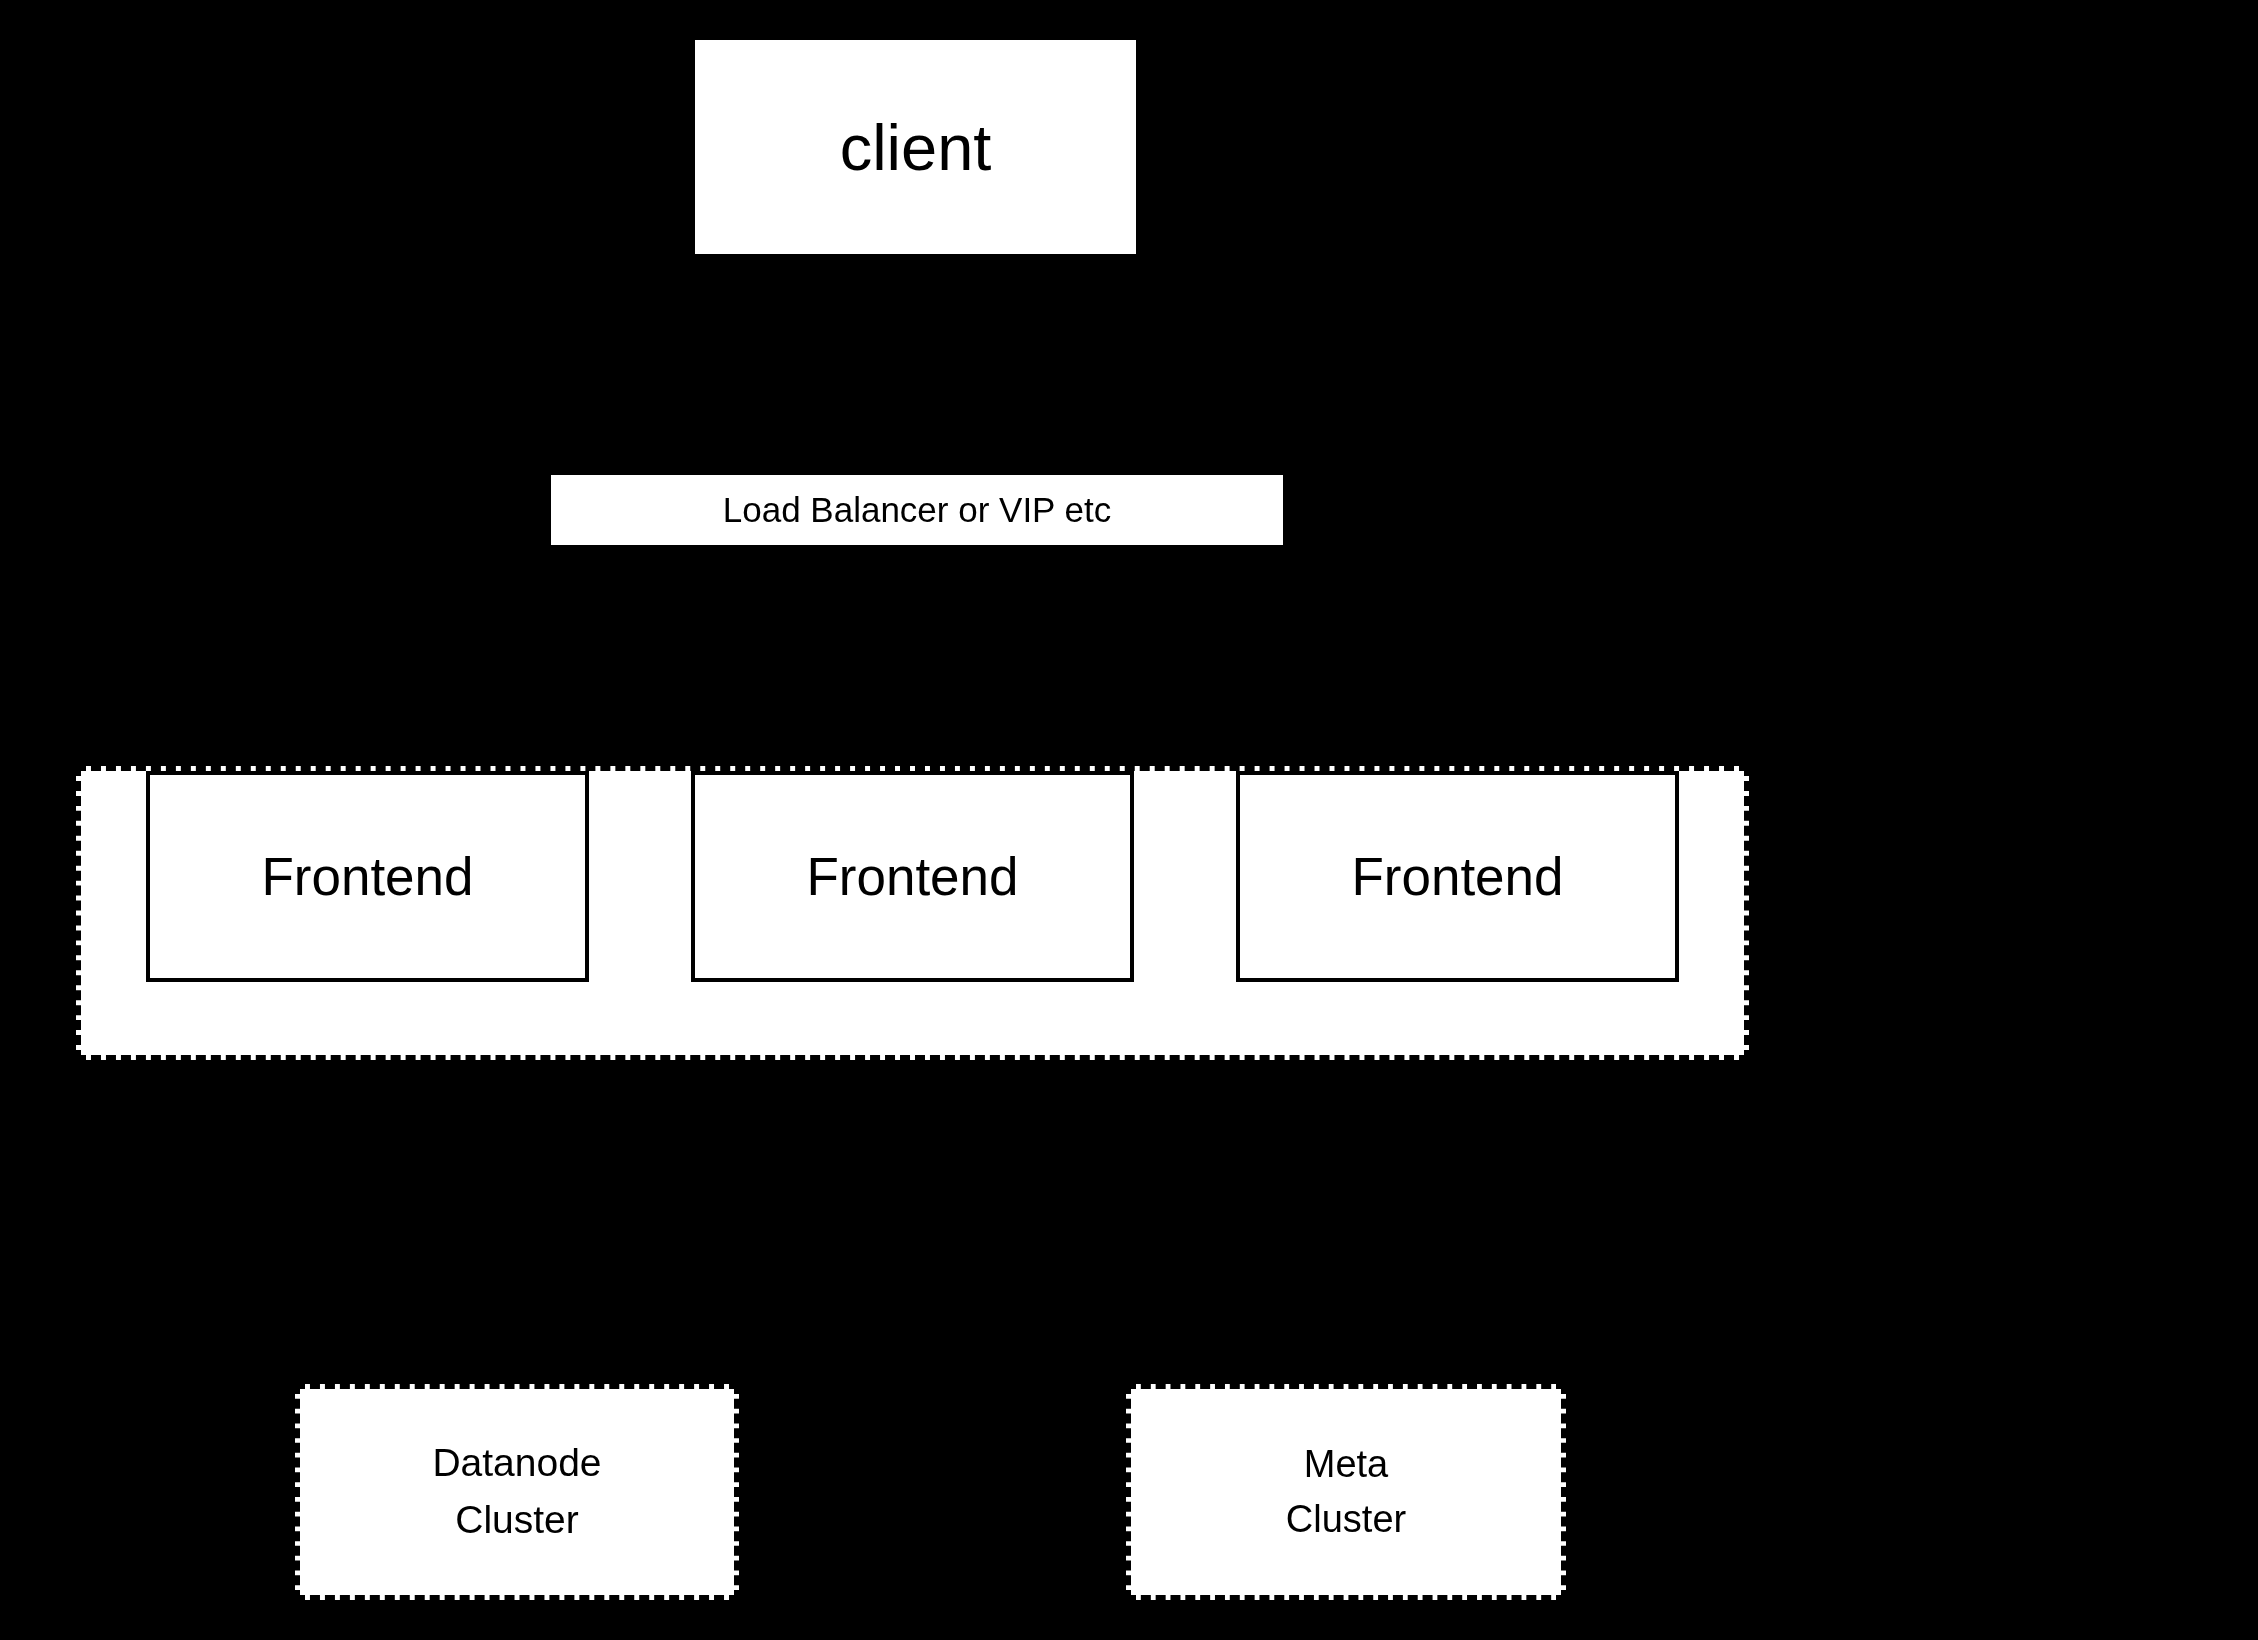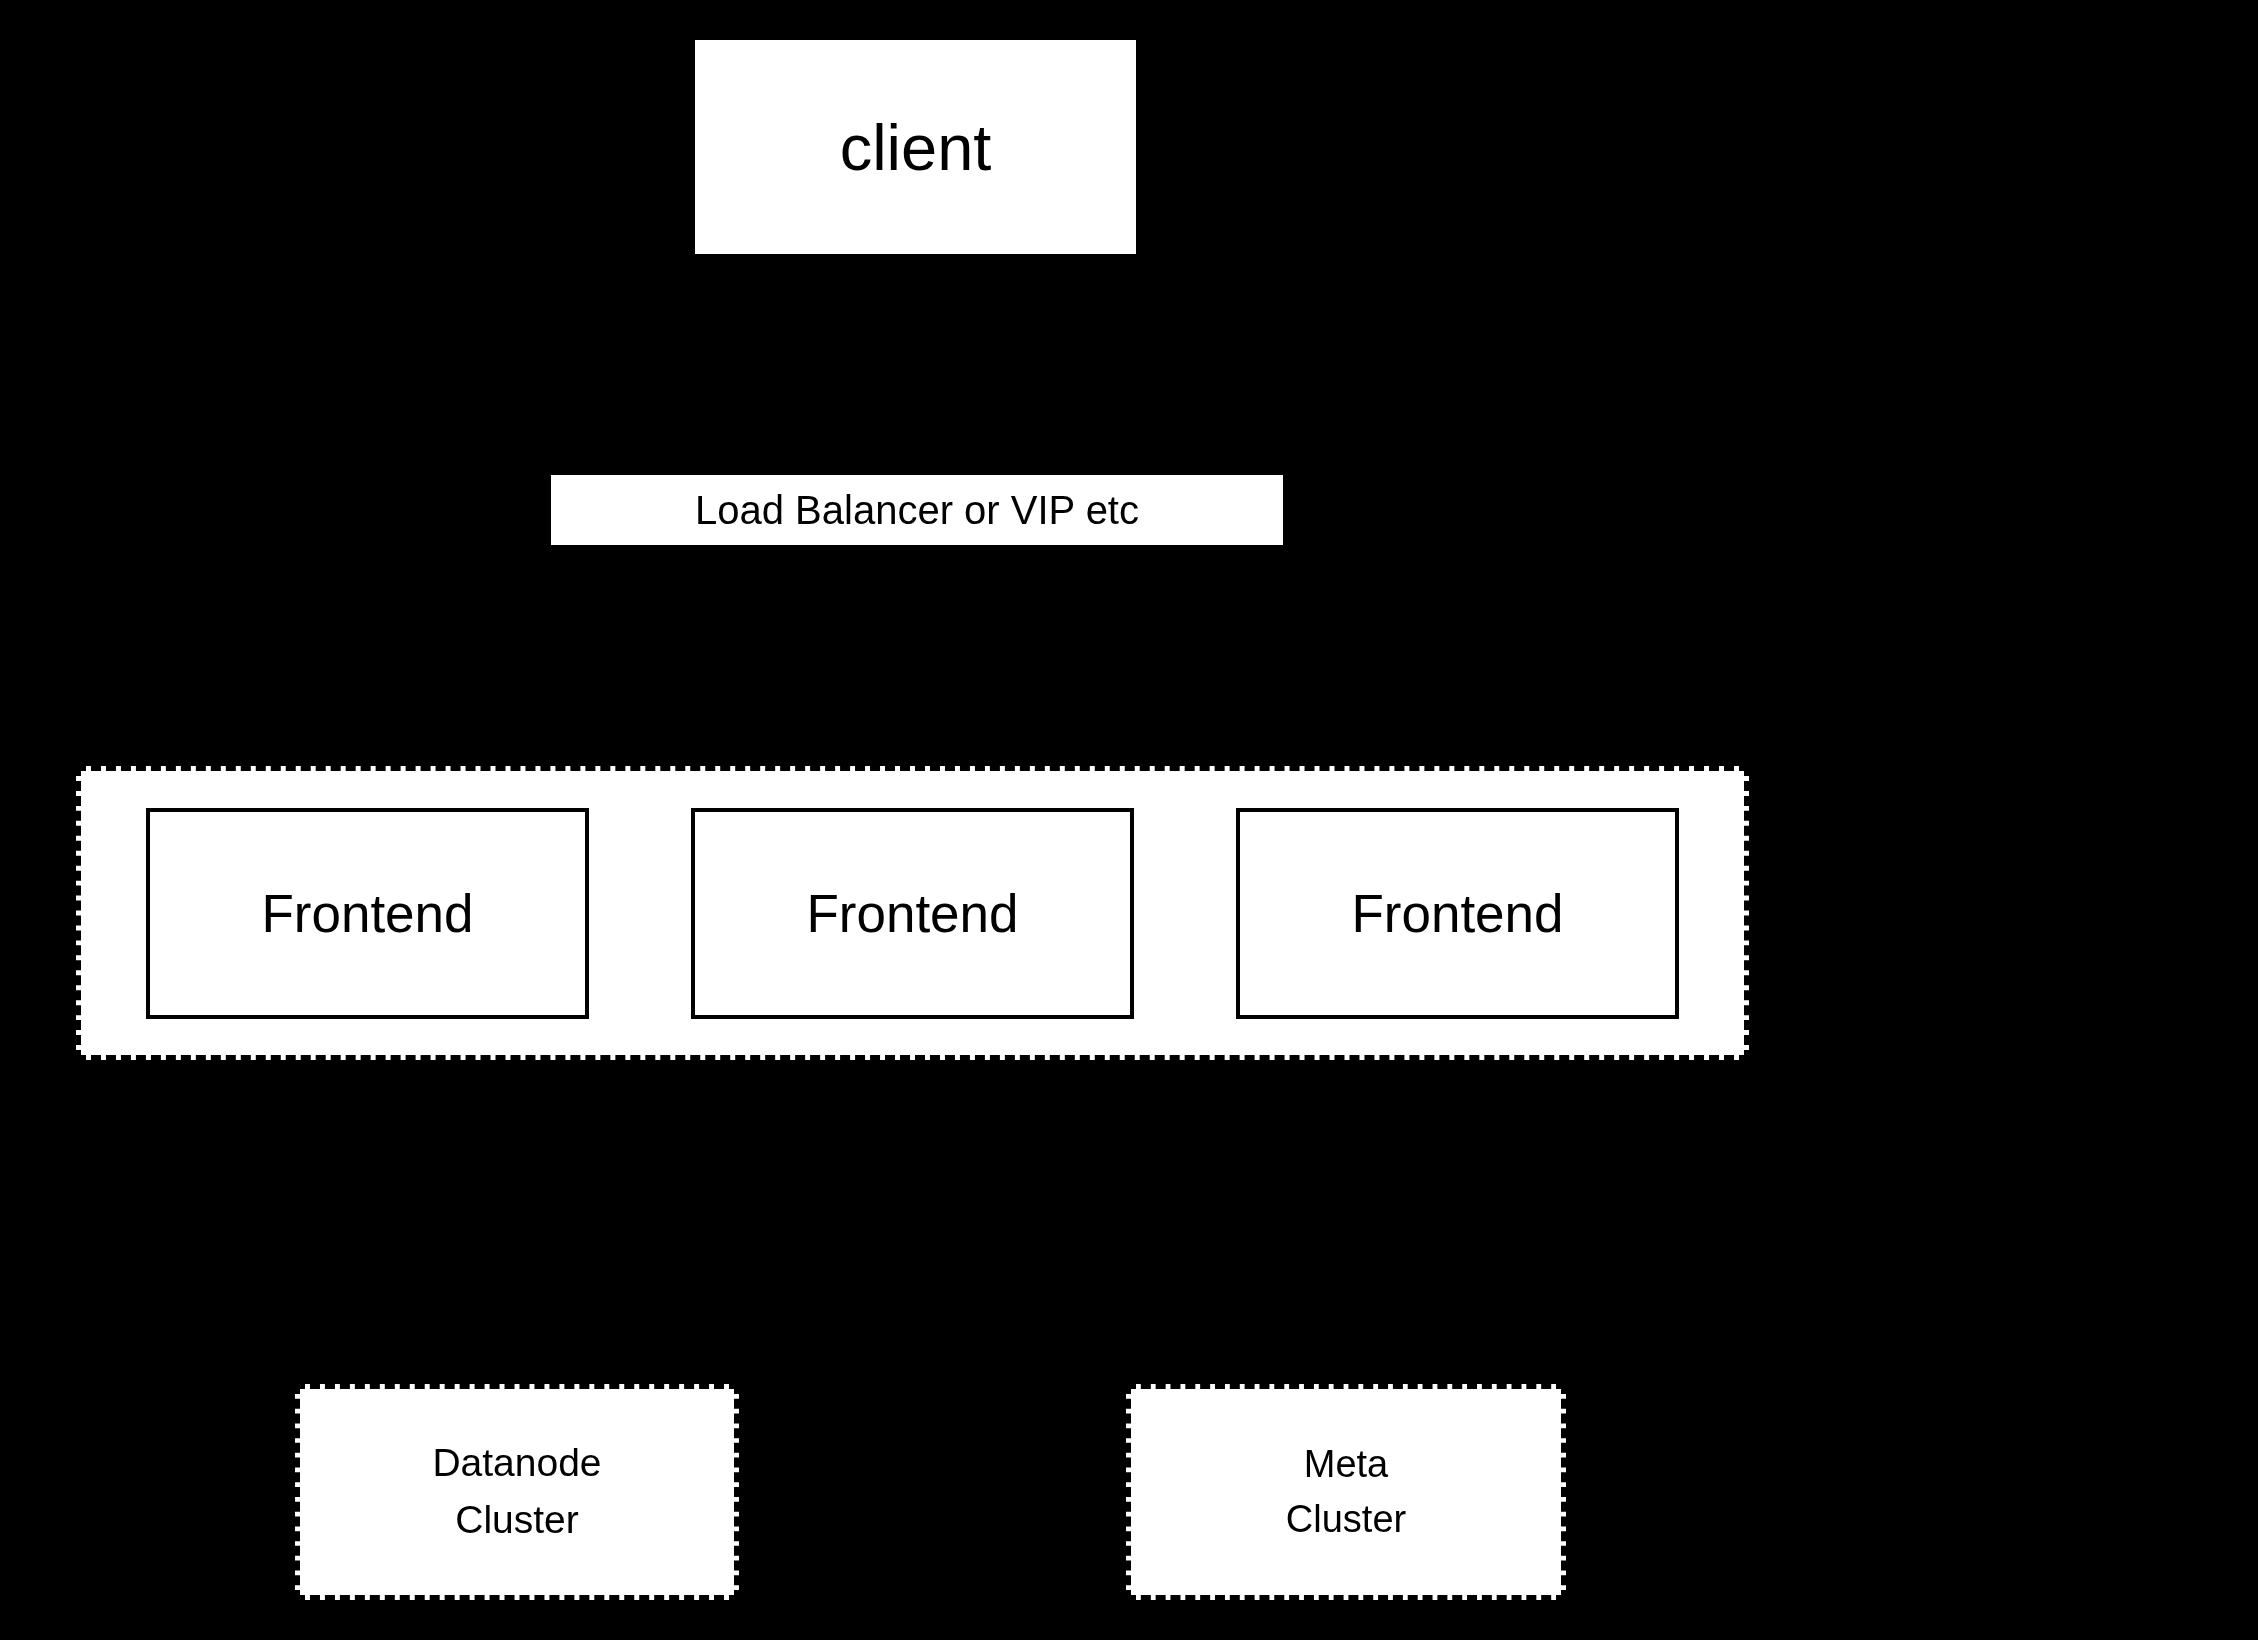--- a/index.html
+++ b/index.html
@@ -31,37 +31,36 @@
     top: 40px;
     width: 441px;
     height: 214px;
     font-size: 65px;
   }
   .node-lb {
     left: 551px;
     top: 475px;
     width: 732px;
     height: 70px;
-    font-size: 40px;
+    font-size: 35px;
   }
   
   .dashed {
     border: 5.5px dashed #000000;
     background: #ffffff;
     background-clip: border-box;
   }
   .frontend-band {
     position: absolute;
     left: 76px;
     top: 766px;
     width: 1673px;
     height: 294px;
     box-sizing: border-box;
     display: flex;
-    align-items: center;
     justify-content: space-between;
     padding: 0 65px;
   }
   .frontend-box {
     width: 443px;
     height: 211px;
     background: #ffffff;
     border: 4.5px solid #000000;
     box-sizing: border-box;
     display: flex;

